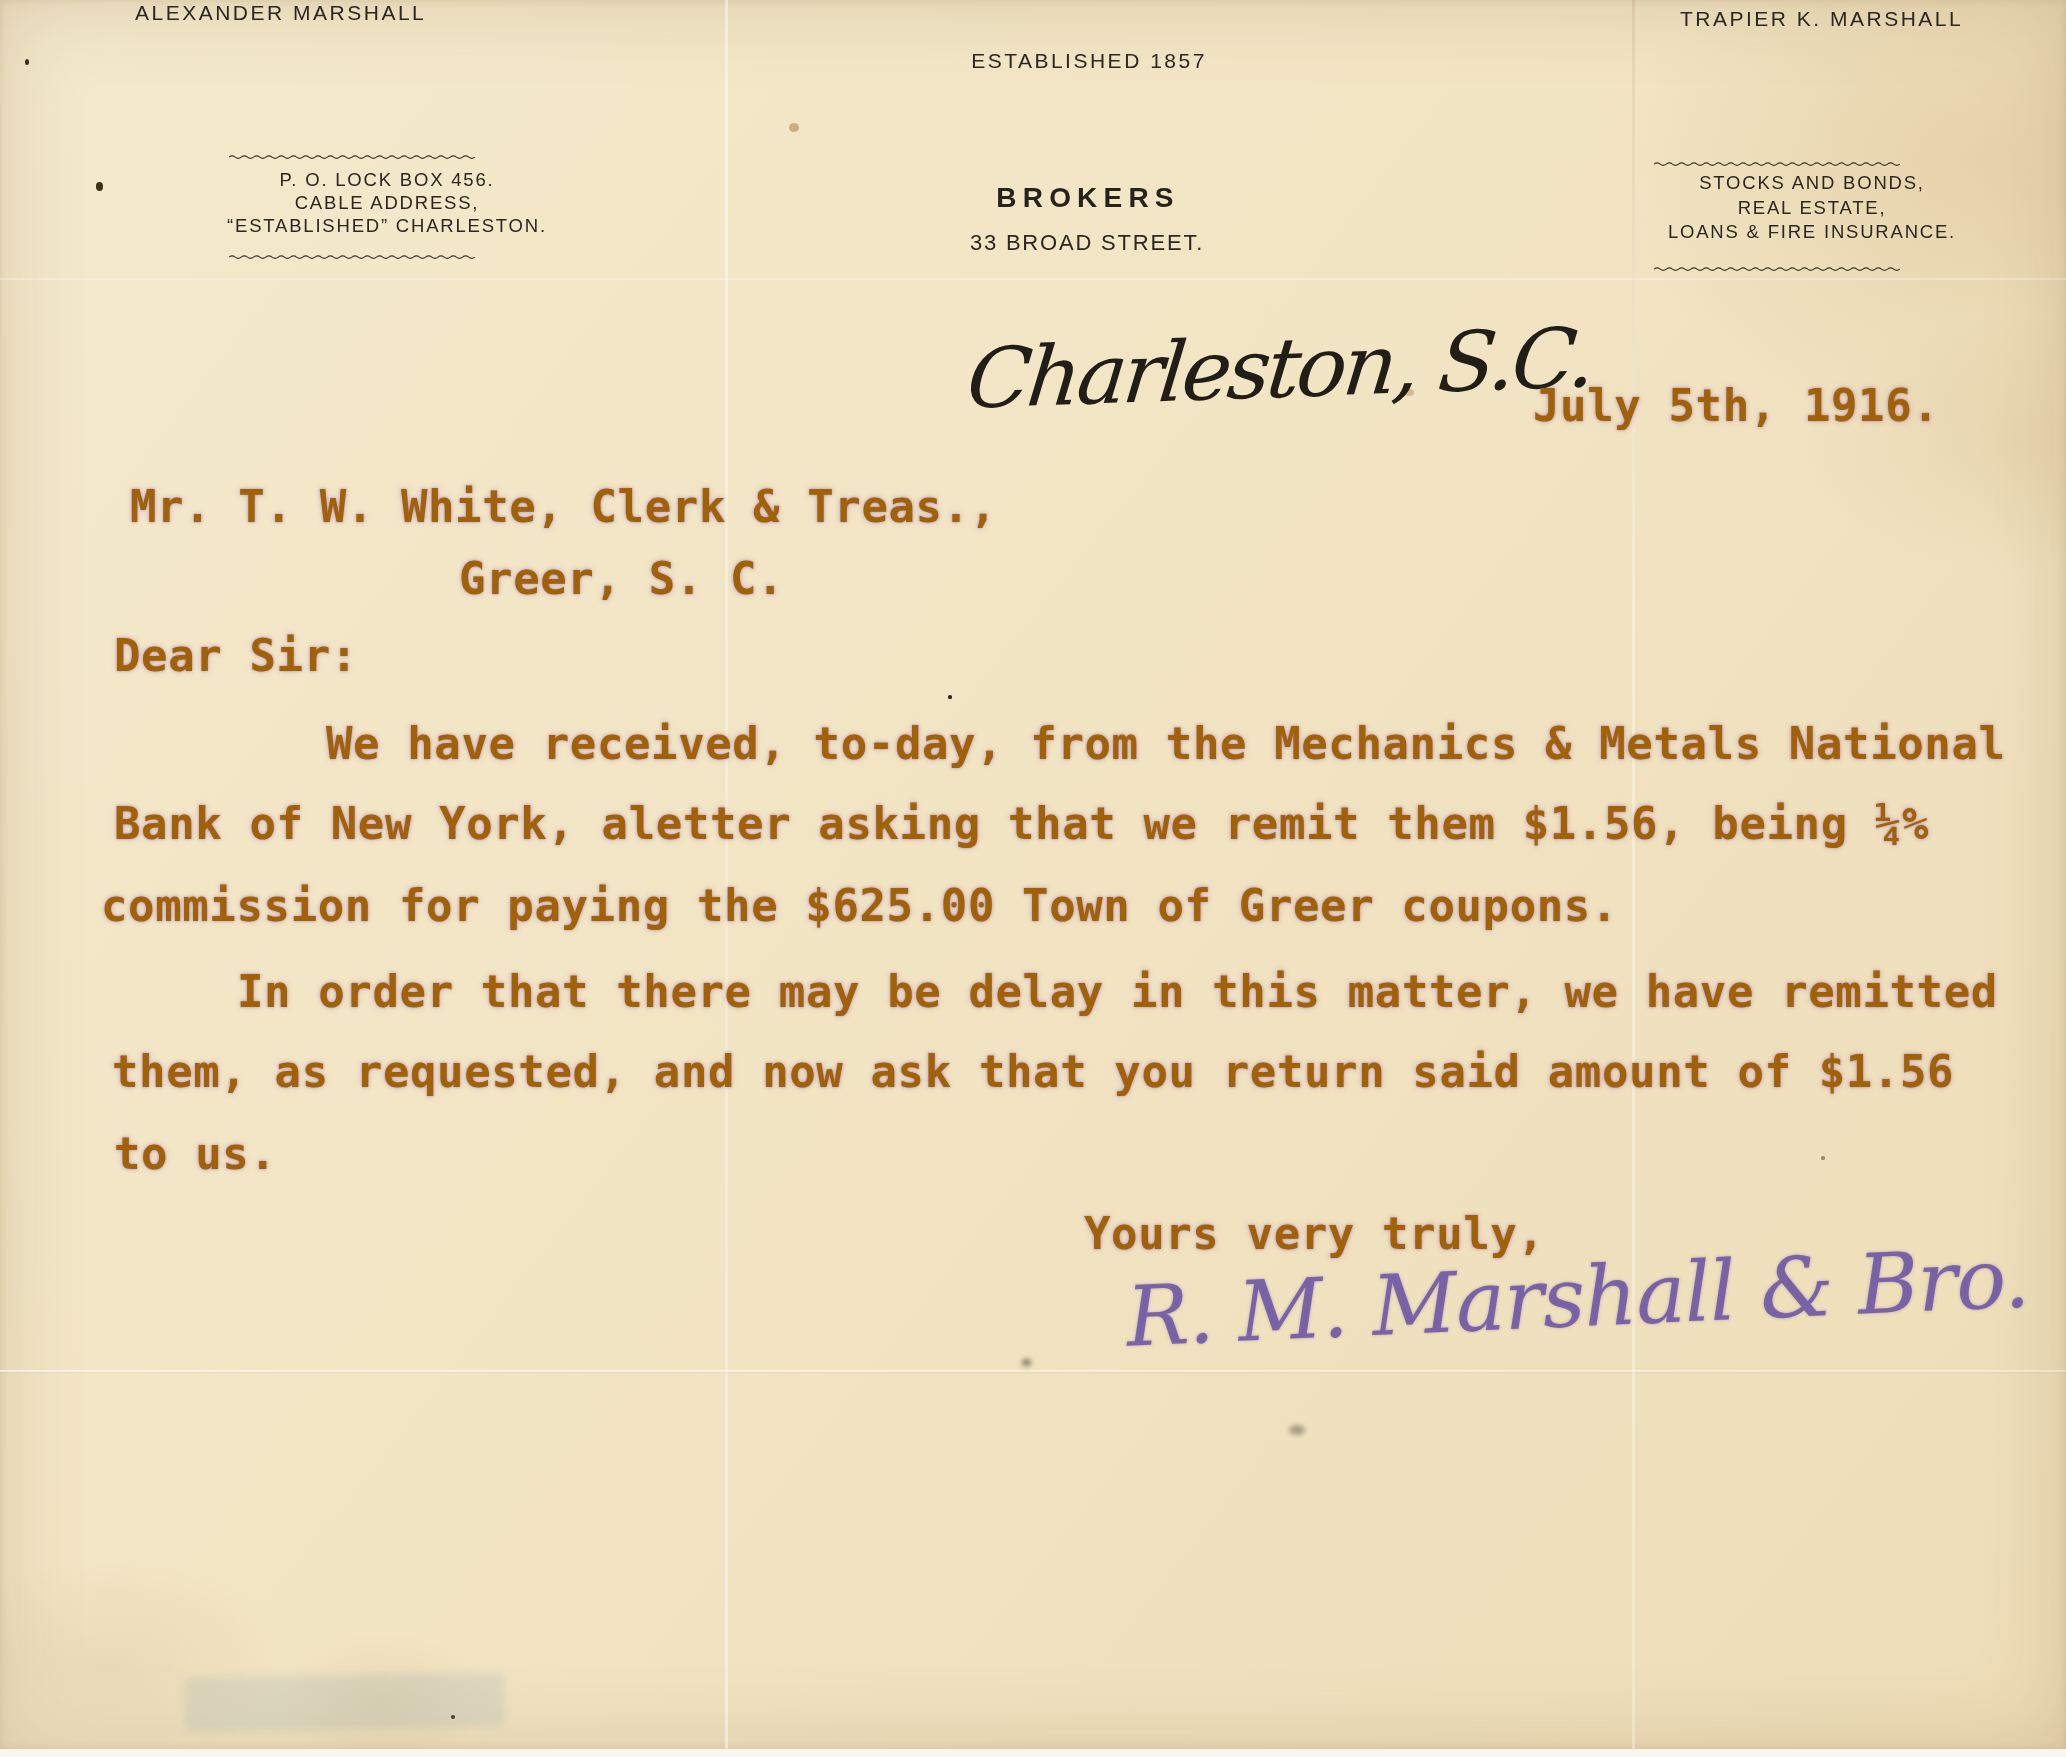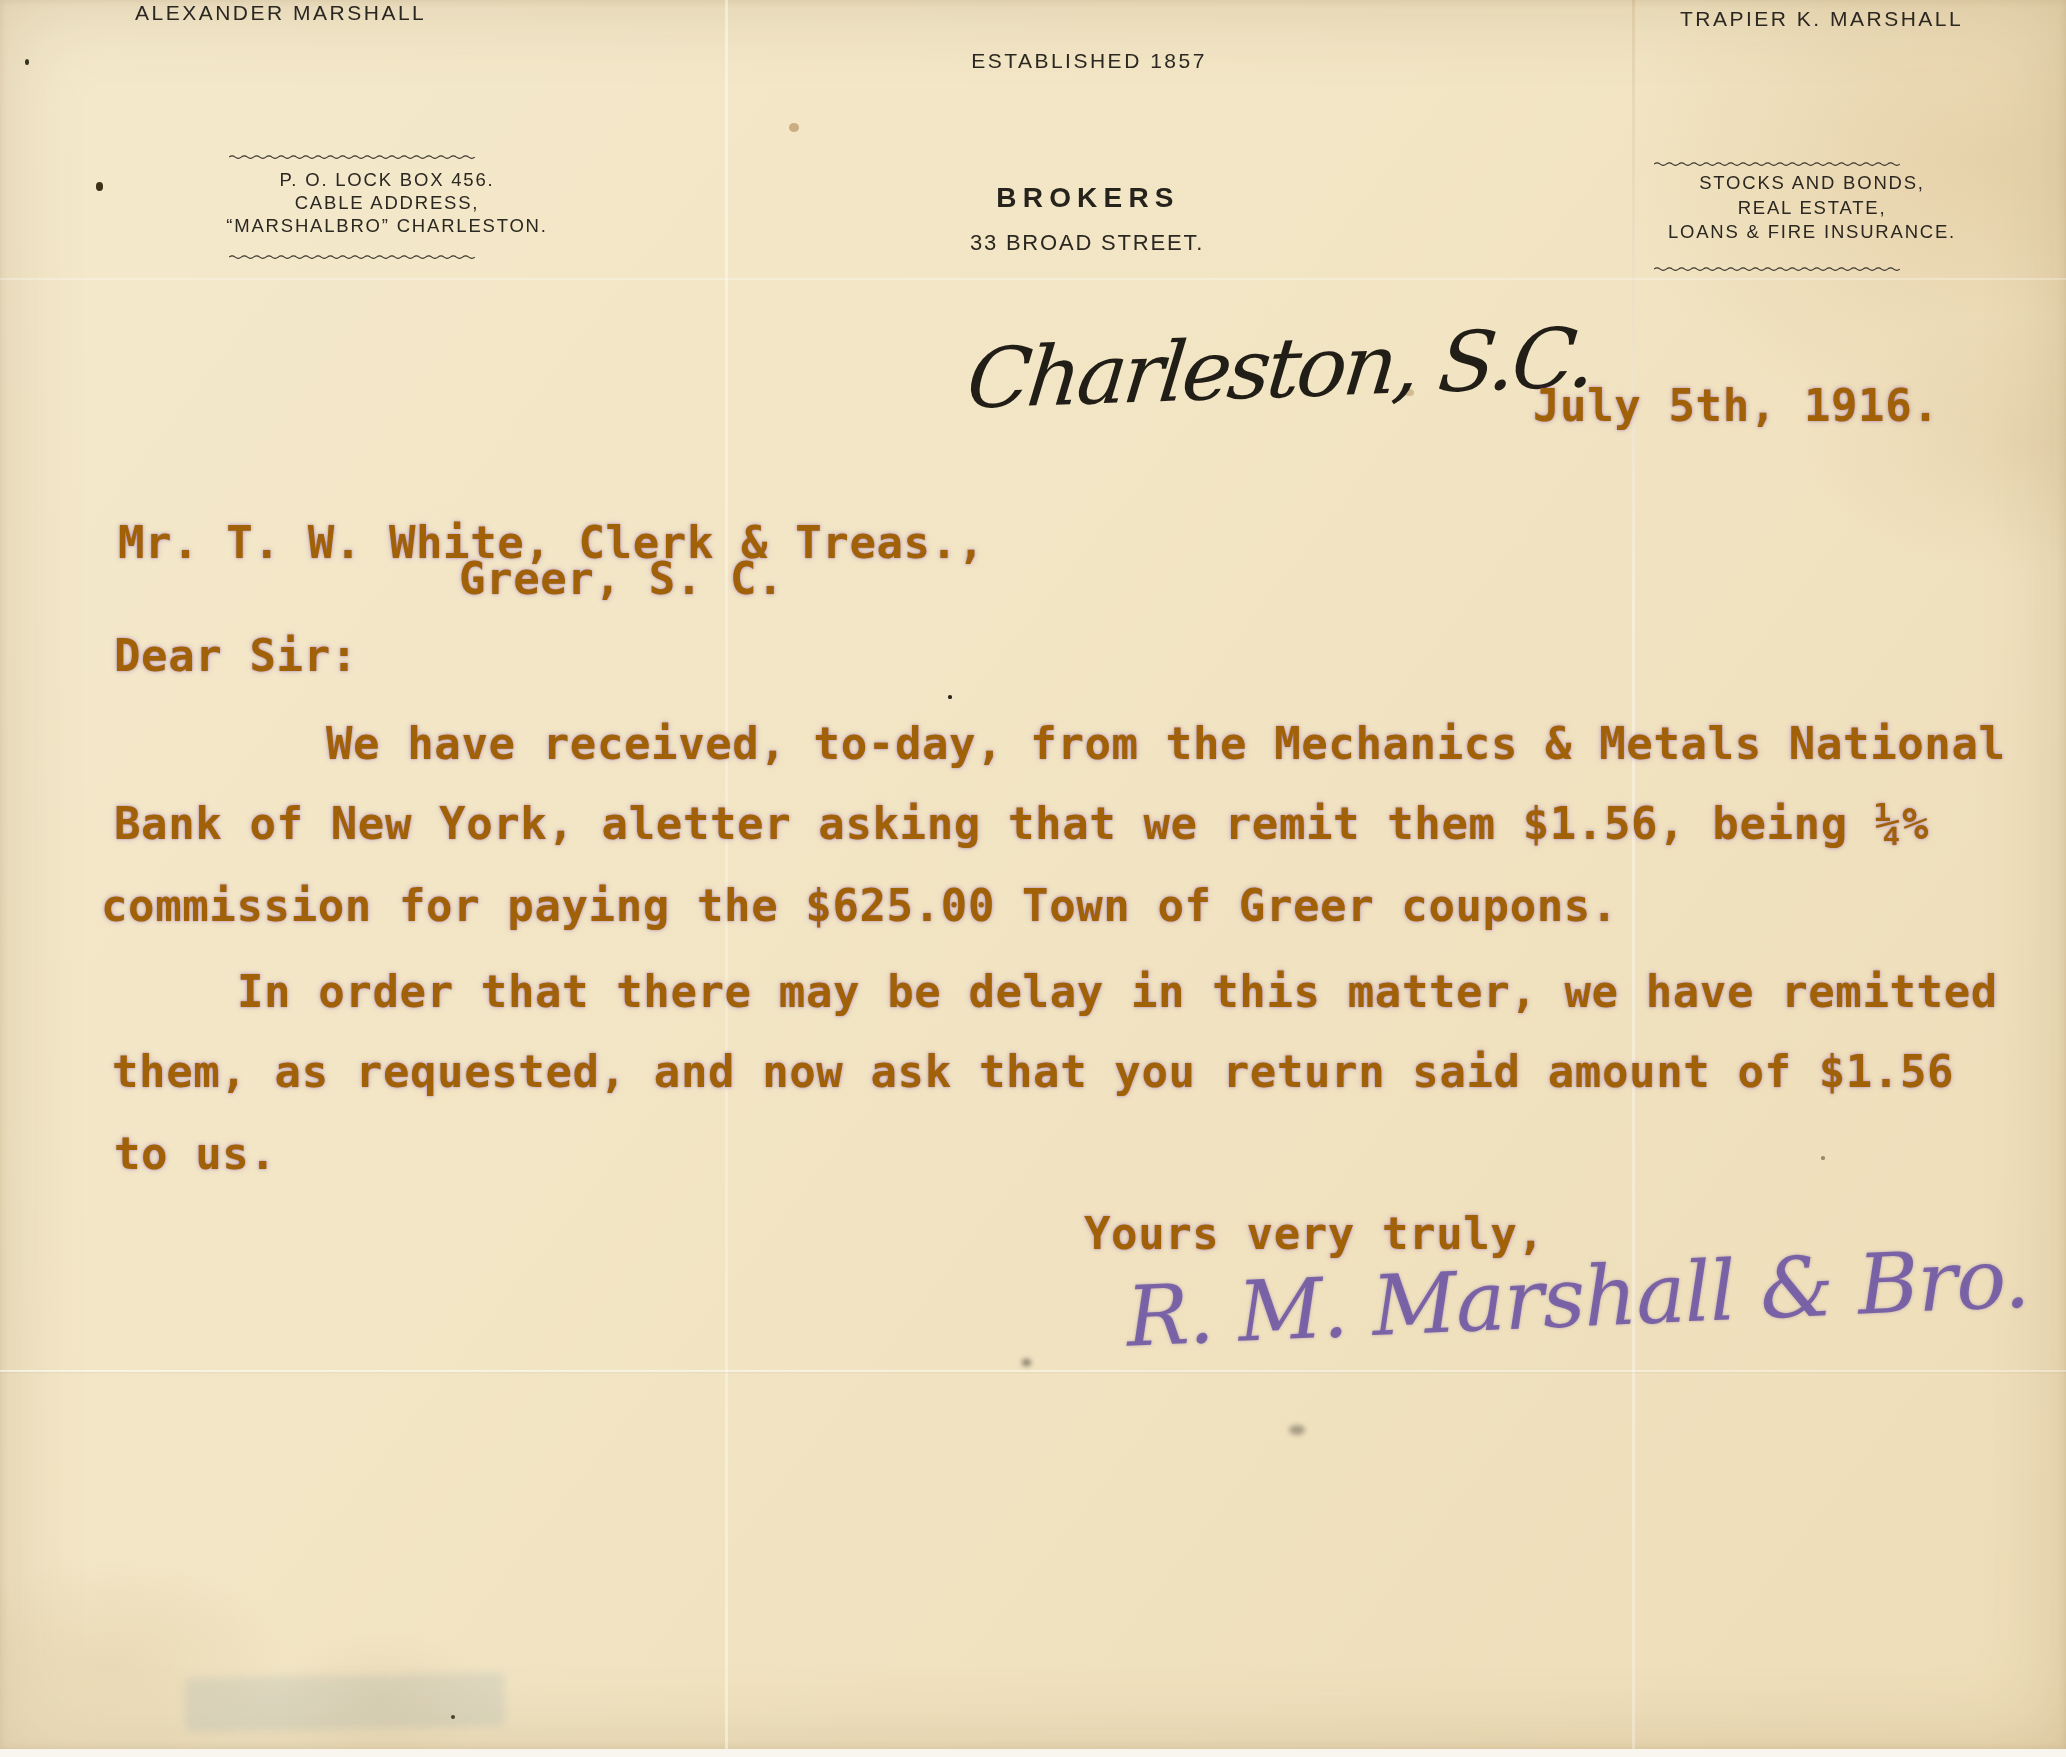--- a/index.html
+++ b/index.html
@@ -75,39 +75,39 @@
 
   <div class="hdr estab ctr" style="left:1057px;top:49px;">ESTABLISHED 1857</div>
   <div class="hdr brokers ctr" style="left:1056px;top:182px;">BROKERS</div>
   <div class="hdr street ctr" style="left:1055px;top:230px;">33 BROAD STREET.</div>
 
   <svg class="squig" style="left:229px;top:154px;" width="252" height="6.2" viewBox="0 0 410 10">
     <path d="M0 5 q5 -4 10 0 t10 0 t10 0 t10 0 t10 0 t10 0 t10 0 t10 0 t10 0 t10 0 t10 0 t10 0 t10 0 t10 0 t10 0 t10 0 t10 0 t10 0 t10 0 t10 0 t10 0 t10 0 t10 0 t10 0 t10 0 t10 0 t10 0 t10 0 t10 0 t10 0 t10 0 t10 0 t10 0 t10 0 t10 0 t10 0 t10 0 t10 0 t10 0 t10 0" stroke="#3a352c" stroke-width="1.8" fill="none"></path>
   </svg>
   <div class="hdr small-caps ctr" style="left:355px;top:171px;">P. O. LOCK BOX 456.</div>
   <div class="hdr small-caps ctr" style="left:355px;top:194px;">CABLE ADDRESS,</div>
-  <div class="hdr small-caps ctr" style="left:355px;top:217px;">“MARSHALBRO” CHARLESTON.</div>
+  <div class="hdr small-caps ctr" style="left:355px;top:217px;">“ESTABLISHED” CHARLESTON.</div>
   <svg class="squig" style="left:229px;top:254px;" width="252" height="6.2" viewBox="0 0 410 10">
     <path d="M0 5 q5 -4 10 0 t10 0 t10 0 t10 0 t10 0 t10 0 t10 0 t10 0 t10 0 t10 0 t10 0 t10 0 t10 0 t10 0 t10 0 t10 0 t10 0 t10 0 t10 0 t10 0 t10 0 t10 0 t10 0 t10 0 t10 0 t10 0 t10 0 t10 0 t10 0 t10 0 t10 0 t10 0 t10 0 t10 0 t10 0 t10 0 t10 0 t10 0 t10 0 t10 0" stroke="#3a352c" stroke-width="1.8" fill="none"></path>
   </svg>
 
   <svg class="squig" style="left:1654px;top:161px;" width="252" height="6.2" viewBox="0 0 410 10">
     <path d="M0 5 q5 -4 10 0 t10 0 t10 0 t10 0 t10 0 t10 0 t10 0 t10 0 t10 0 t10 0 t10 0 t10 0 t10 0 t10 0 t10 0 t10 0 t10 0 t10 0 t10 0 t10 0 t10 0 t10 0 t10 0 t10 0 t10 0 t10 0 t10 0 t10 0 t10 0 t10 0 t10 0 t10 0 t10 0 t10 0 t10 0 t10 0 t10 0 t10 0 t10 0 t10 0" stroke="#3a352c" stroke-width="1.8" fill="none"></path>
   </svg>
   <div class="hdr small-caps ctr" style="left:1780px;top:174px;">STOCKS AND BONDS,</div>
   <div class="hdr small-caps ctr" style="left:1780px;top:199px;">REAL ESTATE,</div>
   <div class="hdr small-caps ctr" style="left:1780px;top:223px;">LOANS &amp; FIRE INSURANCE.</div>
   <svg class="squig" style="left:1654px;top:266px;" width="252" height="6.2" viewBox="0 0 410 10">
     <path d="M0 5 q5 -4 10 0 t10 0 t10 0 t10 0 t10 0 t10 0 t10 0 t10 0 t10 0 t10 0 t10 0 t10 0 t10 0 t10 0 t10 0 t10 0 t10 0 t10 0 t10 0 t10 0 t10 0 t10 0 t10 0 t10 0 t10 0 t10 0 t10 0 t10 0 t10 0 t10 0 t10 0 t10 0 t10 0 t10 0 t10 0 t10 0 t10 0 t10 0 t10 0 t10 0" stroke="#3a352c" stroke-width="1.8" fill="none"></path>
   </svg>
 
   <div class="script-place" style="left:969px;top:320px;">Charleston, S.C.</div>
   <div class="tw" style="left:1533px;top:380px;">July 5th, 1916.</div>
 
-  <div class="tw" style="left:118px;top:481px;margin-top:36px;">Mr. T. W. White, Clerk &amp; Treas.,</div>
+  <div class="tw" style="left:130px;top:481px;">Mr. T. W. White, Clerk &amp; Treas.,</div>
   <div class="tw" style="left:459px;top:553px;">Greer, S. C.</div>
   <div class="tw" style="left:114px;top:630px;">Dear Sir:</div>
 
   <div class="tw" style="left:326px;top:718px;">We have received, to-day, from the Mechanics &amp; Metals National</div>
   <div class="tw" style="left:114px;top:798px;">Bank of New York, aletter asking that we remit them $1.56, being ¼%</div>
   <div class="tw" style="left:101px;top:880px;">commission for paying the $625.00 Town of Greer coupons.</div>
 
   <div class="tw" style="left:237px;top:966px;">In order that there may be delay in this matter, we have remitted</div>
   <div class="tw" style="left:112px;top:1046px;">them, as requested, and now ask that you return said amount of $1.56</div>
   <div class="tw" style="left:114px;top:1128px;">to us.</div>

